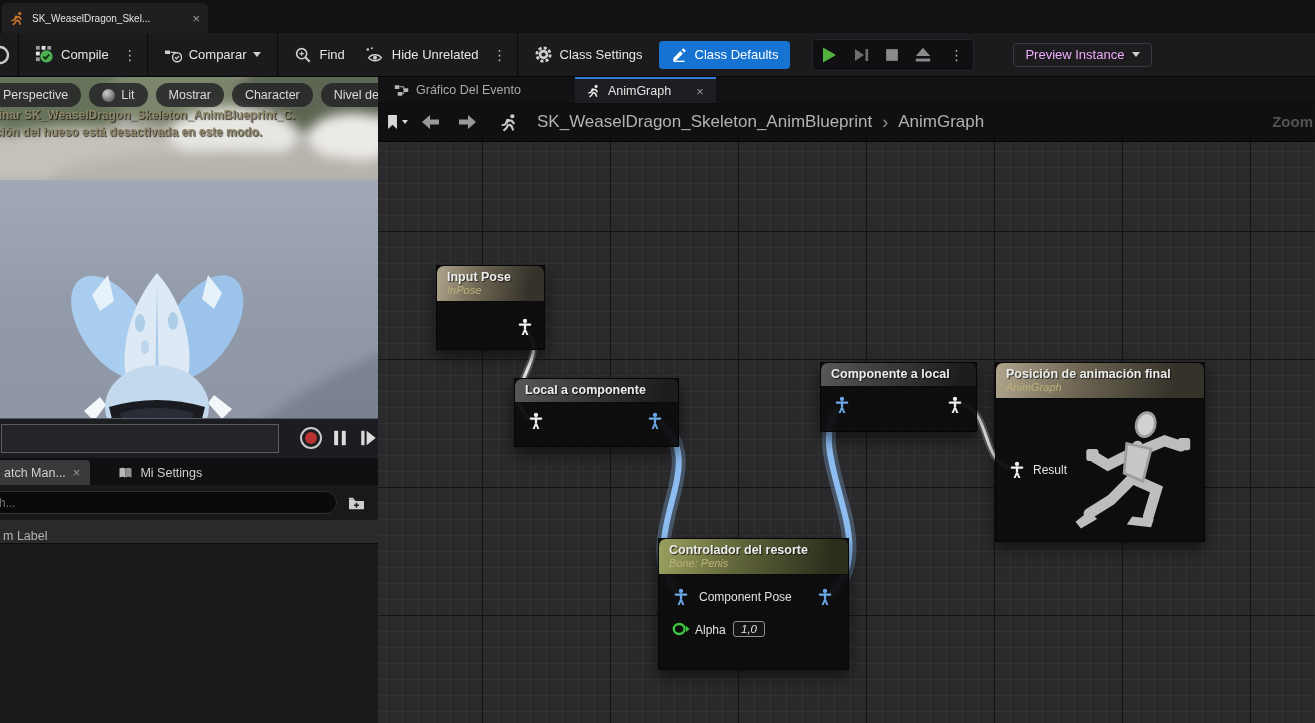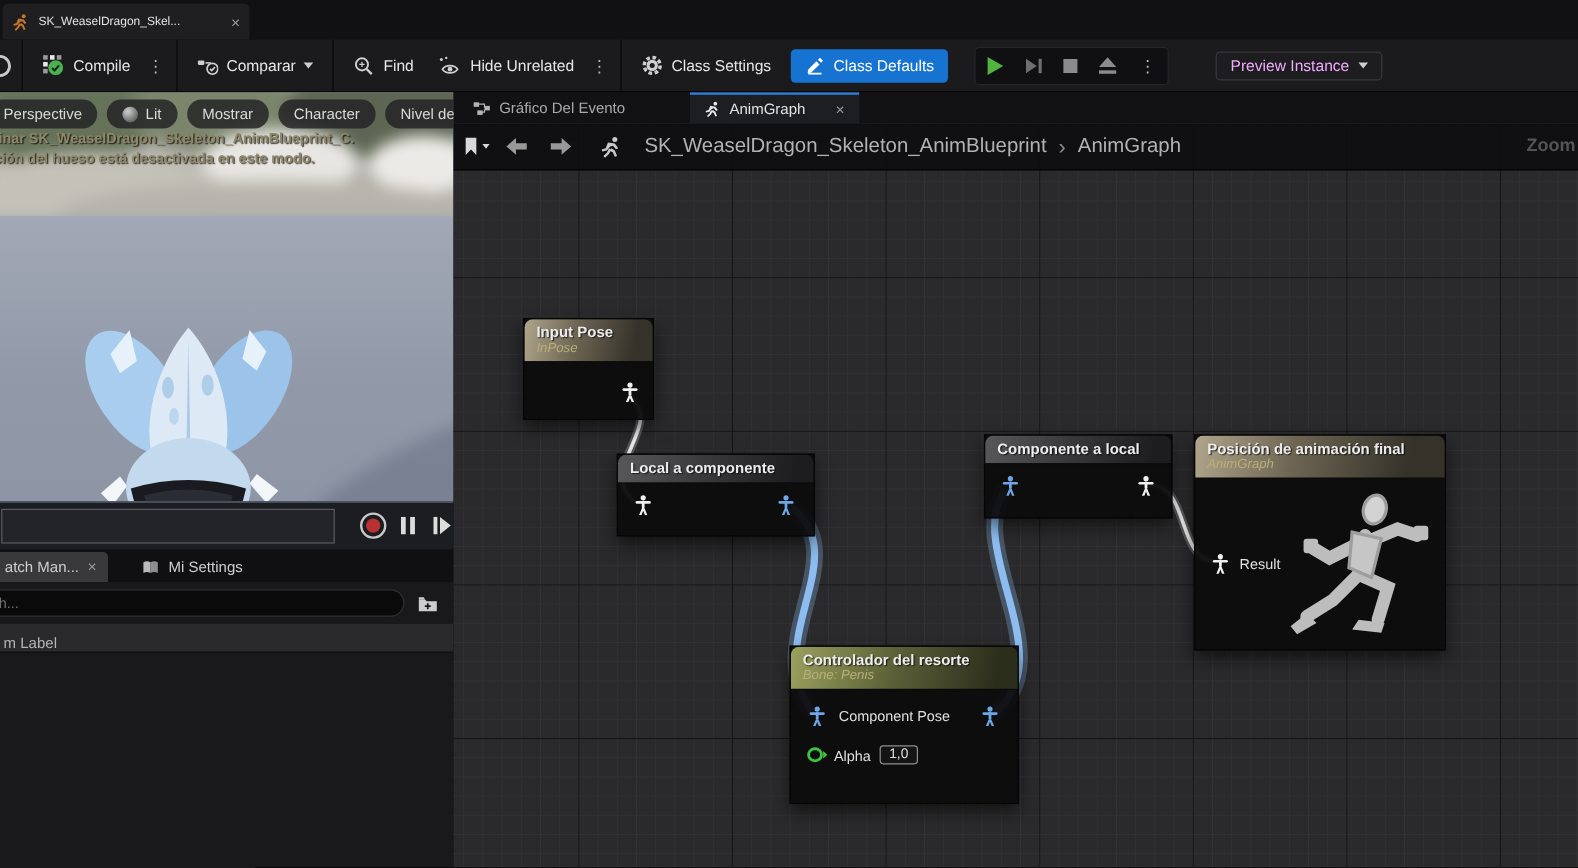--- a/index.html
+++ b/index.html
@@ -90,21 +90,21 @@
           box-shadow:0 7px 14px rgba(0,0,0,0.55); z-index:10; }
   .node-head { border-radius:7px 7px 0 0; padding:4px 10px 5px; border-bottom:1px solid #0a0a0a; }
   .node-title { font-size:12.5px; font-weight:bold; color:#ececec; text-shadow:1px 1px 1px rgba(0,0,0,0.7); white-space:nowrap; }
   .node-sub { font-size:11px; font-style:italic; color:#b9b079; white-space:nowrap; }
   .head-tan { background:linear-gradient(100deg, #b0a48c, #6d6552 40%, #35322a 85%); }
   .head-gray { background:linear-gradient(100deg, #58585a, #39393b 45%, #1d1d1f 90%); }
   .head-olive { background:linear-gradient(100deg, #9aa05e, #5d6138 45%, #2c2e1c 90%); }
   .pin { position:absolute; width:18px; height:18px; }
   .pin-label { position:absolute; font-size:12px; color:#e0e0e0; white-space:nowrap; }
   .alpha-box { position:absolute; border:1px solid #8f8f8f; border-radius:3px; background:#141414;
-               font-size:11.5px; color:#e0e0e0; padding:1px 7px; }
+               font-size:11.5px; color:#e0e0e0; padding:1px 7px;font-style:italic; }
 </style>
 </head>
 <body>
 
 <div id="app">
 
   <div id="doc-tabbar">
     <div class="doc-tab">
       <svg width="15" height="15" viewBox="0 0 20 20">
         <g fill="#c7762a">

